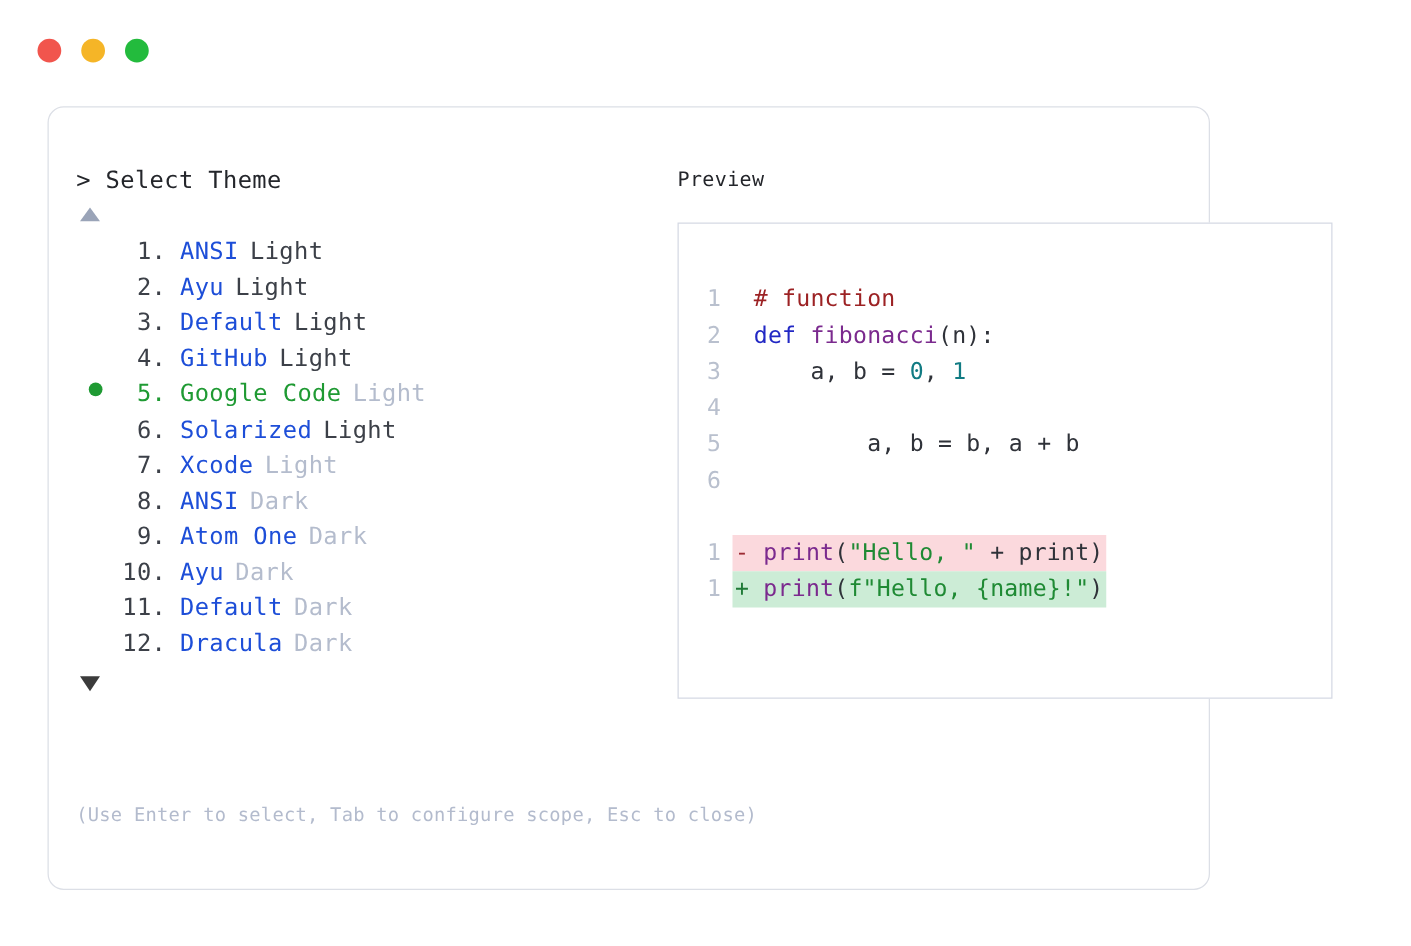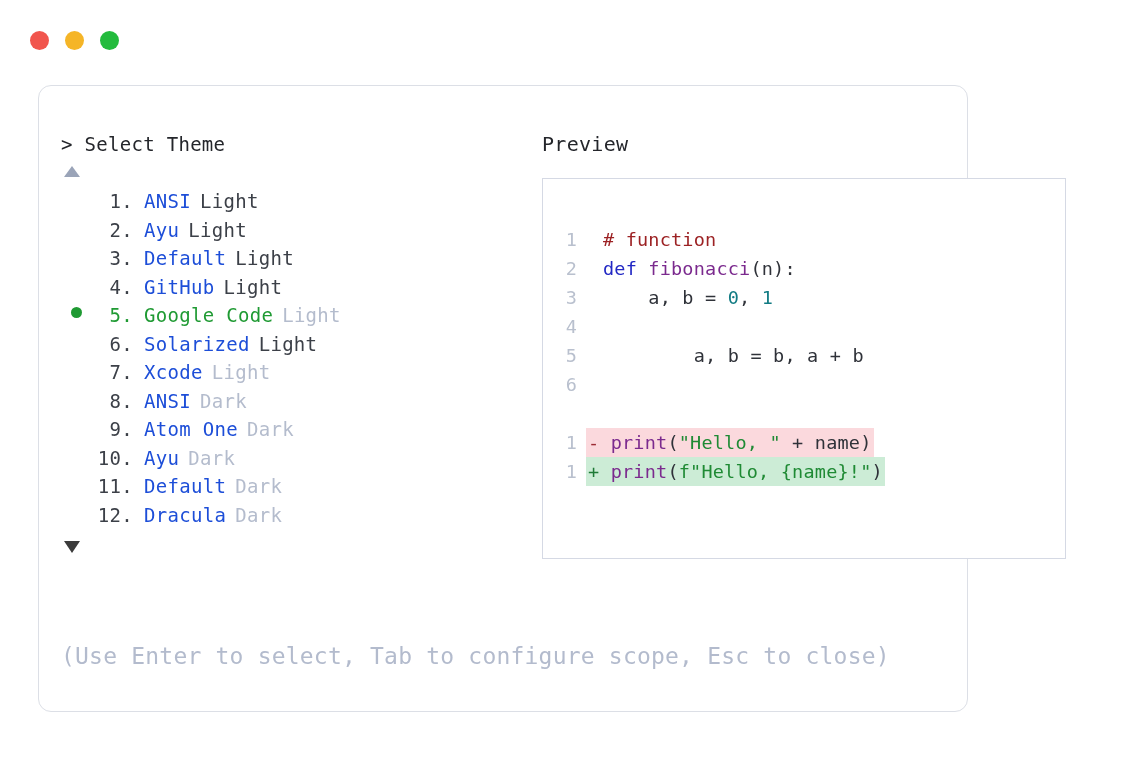--- a/index.html
+++ b/index.html
@@ -125,35 +125,35 @@
     width: 0; height: 0;
     border-left: 8px solid transparent;
     border-right: 8px solid transparent;
     border-top: 12px solid #3b3b3b;
   }
 
   #footer-hint {
     position: absolute;
     left: 22px;
     top: 557px;
-    font-size: 23px;
+    font-size: 15px;
     color: #b3bbcd;
     letter-spacing: 0.2px;
     white-space: pre;
   }
 
   
   #right-pane {
     position: absolute;
     left: 503px;
     top: 45px;
     width: 528px;
   }
   #preview-label {
-    font-size: 20px;
+    font-size: 16px;
     color: #24262b;
     letter-spacing: 0.3px;
     line-height: 26px;
   }
   #code-panel {
     margin-top: 21px;
     box-sizing: border-box;
     width: 524px;
     height: 381px;
     border: 1.5px solid #d5d9e4;
@@ -243,20 +243,20 @@
       <div id="code-panel">
         <div id="code-body">
             <div class="code-line"><span class="lineno">1</span><span class="codetext"><span class="tok-comment"># function</span></span></div>
             <div class="code-line"><span class="lineno">2</span><span class="codetext"><span class="tok-kw">def </span><span class="tok-fn">fibonacci</span><span class="tok-plain">(n):</span></span></div>
             <div class="code-line"><span class="lineno">3</span><span class="codetext"><span class="tok-plain">    a, b = </span><span class="tok-num">0</span><span class="tok-plain">, </span><span class="tok-num">1</span></span></div>
             <div class="code-line"><span class="lineno">4</span></div>
             <div class="code-line"><span class="lineno">5</span><span class="codetext"><span class="tok-plain">        a, b = b, a + b</span></span></div>
             <div class="code-line"><span class="lineno">6</span></div>
           </div>
         <div id="diff-body" class="diff-block">
-            <div class="code-line diff diff-del"><span class="lineno">1</span><span class="codetext"><span class="hl"><span class="marker-del">-</span><span class="tok-plain"> </span><span class="tok-fn">print</span><span class="tok-plain">(</span><span class="tok-str">"Hello, "</span><span class="tok-plain"> + name)</span></span></span></div>
+            <div class="code-line diff diff-del"><span class="lineno">1</span><span class="codetext"><span class="hl"><span class="marker-del">-</span><span class="tok-plain"> </span><span class="tok-fn">print</span><span class="tok-plain">(</span><span class="tok-str">"Hello, "</span><span class="tok-plain"> + print)</span></span></span></div>
             <div class="code-line diff diff-add"><span class="lineno">1</span><span class="codetext"><span class="hl"><span class="marker-add">+</span><span class="tok-plain"> </span><span class="tok-fn">print</span><span class="tok-plain">(</span><span class="tok-str">f"Hello, {name}!"</span><span class="tok-plain">)</span></span></span></div>
           </div>
       </div>
     </div>
 
   </div>
 </div>
 
 </body></html>

